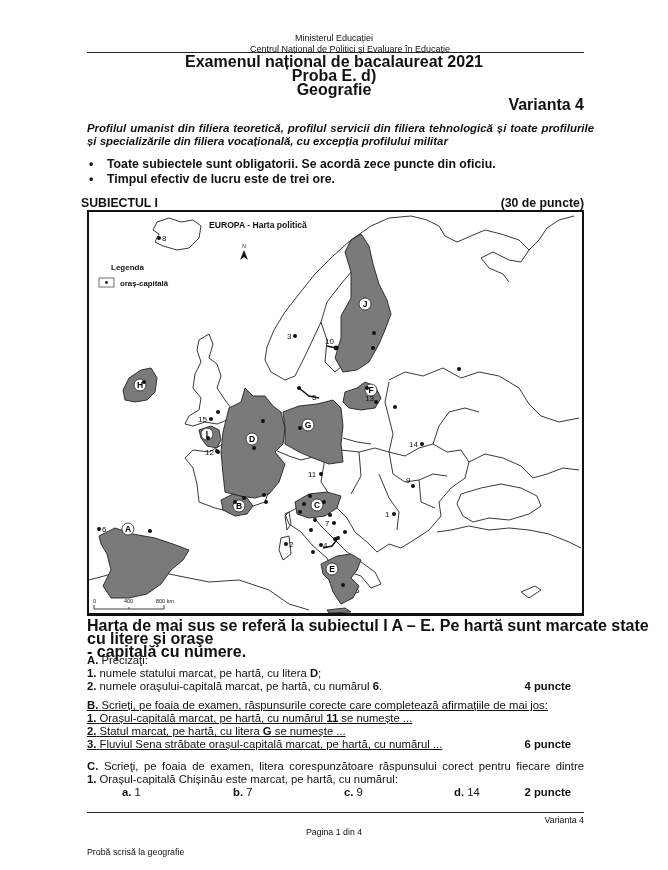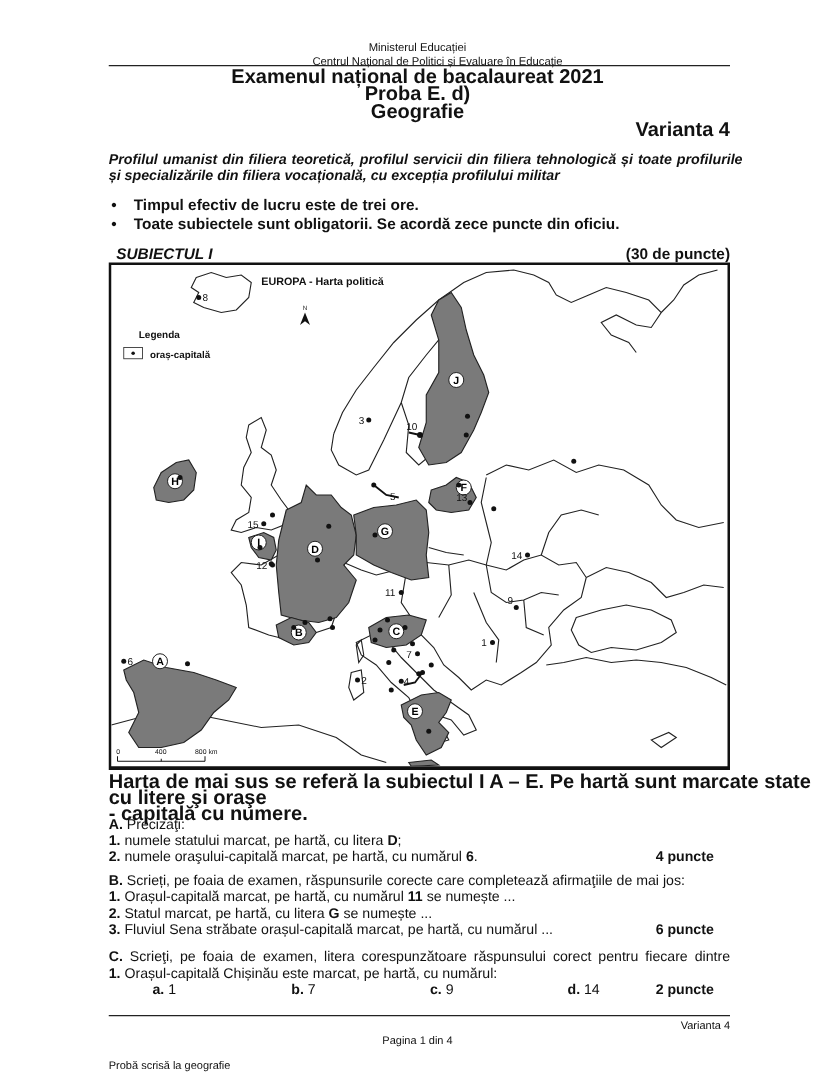--- a/index.html
+++ b/index.html
@@ -26,25 +26,25 @@
 <div class="abs center hdr-small" style="top:33px;">Ministerul Educației</div>
 <div class="abs center hdr-small" style="top:44px;padding-left:16px;">Centrul Național de Politici și Evaluare în Educație</div>
 <div class="hdr-rule" style="left:87px;width:497px;"></div>
 <div class="abs center title" style="top:55px;">Examenul național de bacalaureat 2021</div>
 <div class="abs center title" style="top:69px;">Proba E. d)</div>
 <div class="abs center title" style="top:83px;">Geografie</div>
 <div class="abs title" style="top:98px; right:84px;">Varianta 4</div>
 
 <div class="abs intro" style="top:122px;">Profilul umanist din filiera teoretică, profilul servicii din filiera tehnologică și toate profilurile și specializările din filiera vocațională, cu excepția profilului militar</div>
 <div class="abs bullets" style="top:157px;">
+  <div>Toate subiectele sunt obligatorii. Se acordă zece puncte din oficiu.</div>
   <div>Timpul efectiv de lucru este de trei ore.</div>
-  <div>Toate subiectele sunt obligatorii. Se acordă zece puncte din oficiu.</div>
-</div>
-
-<div class="abs title" style="top:197px; left:93px; font-size:12.3px;font-style:italic;">SUBIECTUL I</div>
+</div>
+
+<div class="abs title" style="top:197px; left:81px; font-size:12.3px;">SUBIECTUL I</div>
 <div class="abs title" style="top:197px; right:84px; font-size:12.3px;">(30 de puncte)</div>
 
 <div class="abs map">
   <svg width="493" height="401" viewBox="0 0 493 401" xmlns="http://www.w3.org/2000/svg">
     <g fill="none" stroke="#222" stroke-width="0.9">
 
       <path d="M68,10 L80,6 L92,10 L104,8 L112,14 L110,26 L100,36 L88,38 L74,34 L66,30 L70,22 L64,18 Z"></path>
 
       <path d="M178,135 L185,118 L196,100 L210,82 L226,62 L244,44 L262,28 L282,14 L300,6 L322,4 L338,8 L350,14 L356,24"></path>
       <path d="M178,135 L176,148 L182,160 L196,168 L206,164 L212,152 L218,140 L225,125 L232,110 L238,90 L252,72 L262,60 L268,54"></path>
@@ -282,21 +282,21 @@
   <div>- capitală cu numere.</div>
 </div>
 
 <div class="abs txt" style="top:654px; left:87px; width:497px;">
   <div><span class="q-label">A.</span> <span>Precizaţi:</span></div>
   <div><span class="q-label">1.</span> <span>numele statului marcat, pe hartă, cu litera </span><span class="q-label">D</span><span>;</span></div>
   <div style="position:relative;"><span class="q-label">2.</span> <span>numele oraşului-capitală marcat, pe hartă, cu numărul </span><span class="q-label">6</span><span>.</span>
     <span class="q-label" style="position:absolute; right:13px; top:0;">4 puncte</span></div>
 </div>
 
-<div class="abs txt" style="top:699px; left:87px; width:497px;">
+<div class="abs txt" style="top:699px; left:87px; width:497px;text-decoration:underline;">
   <div><span class="q-label">B.</span> <span>Scrieți, pe foaia de examen, răspunsurile corecte care completează afirmaţiile de mai jos:</span></div>
   <div><span class="q-label">1.</span> <span>Orașul-capitală marcat, pe hartă, cu numărul </span><span class="q-label">11</span><span> se numește ...</span></div>
   <div><span class="q-label">2.</span> <span>Statul marcat, pe hartă, cu litera </span><span class="q-label">G</span><span> se numește ...</span></div>
   <div style="position:relative;"><span class="q-label">3.</span> <span>Fluviul Sena străbate orașul-capitală marcat, pe hartă, cu numărul ...</span>
     <span class="q-label" style="position:absolute; right:13px; top:0;">6 puncte</span></div>
 </div>
 
 <div class="abs txt" style="top:760px; left:87px; width:497px;">
   <div style="text-align:justify; text-align-last:justify;"><span class="q-label">C.</span> <span>Scrieţi, pe foaia de examen, litera corespunzătoare răspunsului corect pentru fiecare dintre</span></div>
   <div><span class="q-label">1.</span> <span>Orașul-capitală Chișinău este marcat, pe hartă, cu numărul:</span></div>

